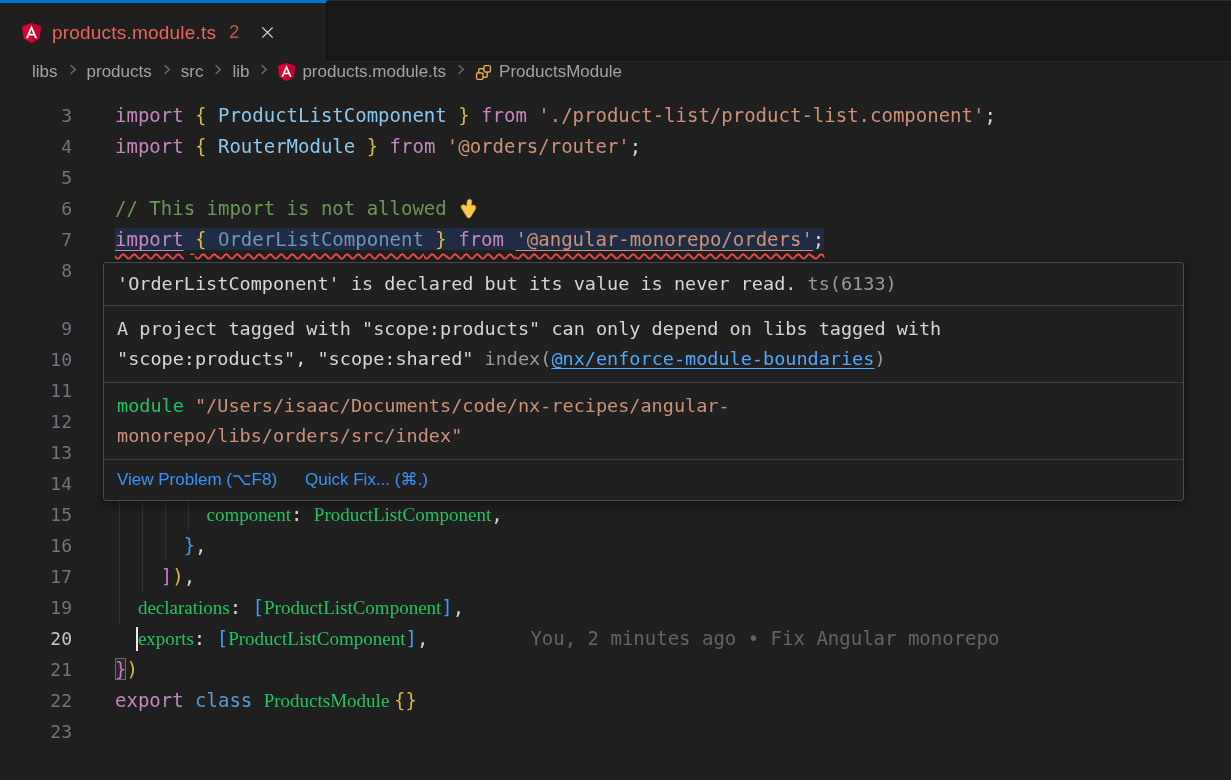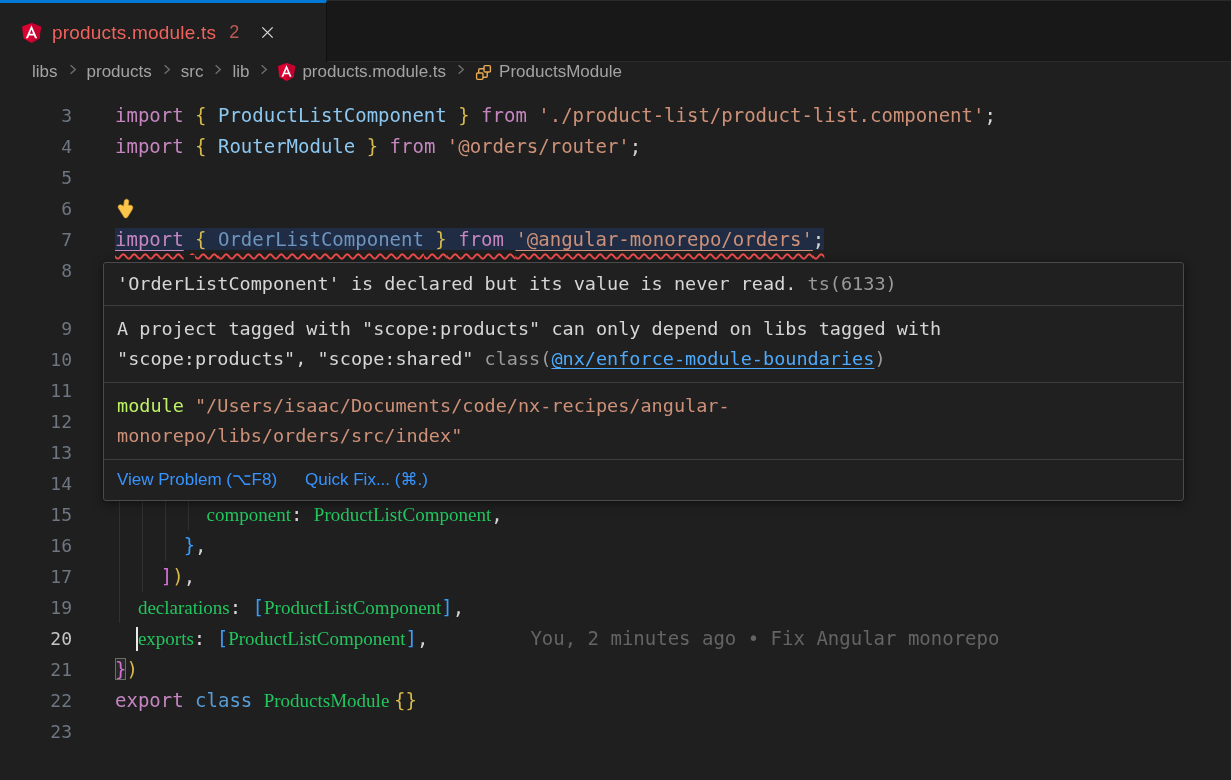--- a/index.html
+++ b/index.html
@@ -55,21 +55,21 @@
 
   
   .hover { position:absolute; left:103px; top:162px; width:1081px; z-index:5;
            background:#202021; border:1px solid #4a4a4a; border-radius:3px;
            box-shadow:0 2px 10px rgba(0,0,0,.5); color:#d6d6d6;
            font-size:18.5px; line-height:30px; }
   .hsec { padding:6px 13px; border-bottom:1px solid #3d3d3d; max-width:1079px; }
   .hsec.multi { padding:8px 13px; }
   .dim { color:#9a9a9a; }
   .hlink { color:#4daafc; text-decoration:underline; text-underline-offset:3px; cursor:pointer; }
-  .hkw { color:#bef264; }
+  .hkw { color:#22c55e; }
   .hstr { color:#ce9178; }
   .hactions { display:flex; gap:28px; padding:6px 13px;
               font-family:"Liberation Sans", sans-serif; font-size:17px;
               line-height:28px; color:#3794ff; }
   .haction { cursor:pointer; }
 </style>
 </head>
 <body>
 
 <div class="tabbar">
@@ -150,21 +150,21 @@
       </span>
       <span>ProductsModule</span>
     </span>
   </div>
 
 <div class="editor">
   <div id="code-lines">
       <div class="row"><span class="gutter">3</span><span class="content"><span class="tk-kw">import </span><span class="tk-bg">{ </span><span class="tk-ib">ProductListComponent</span><span class="tk-bg"> }</span><span class="tk-kw"> from </span><span class="tk-str">'./product-list/product-list.component'</span><span class="tk-pun">;</span></span></div>
       <div class="row"><span class="gutter">4</span><span class="content"><span class="tk-kw">import </span><span class="tk-bg">{ </span><span class="tk-ib">RouterModule</span><span class="tk-bg"> }</span><span class="tk-kw"> from </span><span class="tk-str">'@orders/router'</span><span class="tk-pun">;</span></span></div>
       <div class="row"><span class="gutter">5</span><span class="content"></span></div>
-      <div class="row"><span class="gutter">6</span><span class="content"><span><svg class="emoji-ic" viewBox="0 0 20 20">
+      <div class="row"><span class="gutter">6</span><span class="content"><span class="tk-cmt">// This import is not allowed </span><span><svg class="emoji-ic" viewBox="0 0 20 20">
               <path fill="#fdc64a" stroke="#d89c2b" stroke-width=".6" d="M8.3 18.3c.8 1.1 2.5 1 3.2-.2l4.2-6.8c1.2-2 .2-3.8-1.7-3.8h-2l.5-3.4C12.7 2.8 11.7 2 10.5 2c-1.1 0-2 .8-2.1 2l-.6 4.4-2-1.1C4.4 6.5 2.8 7.5 2.8 9c0 .7.3 1.3.8 1.8l4.7 7.5z"></path>
             </svg></span></span></div>
       <div class="row"><span class="gutter">7</span><span class="content"><span class="l7"><span class="tk-kw tk-ul">import</span><span class="tk-pun"> </span><span class="tk-bg">{ </span><span class="tk-unused">OrderListComponent</span><span class="tk-bg"> }</span><span class="tk-kw"> from </span><span class="tk-str tk-ul">'@angular-monorepo/orders'</span><span class="tk-pun">;</span></span></span></div>
       <div class="row"><span class="gutter">8</span><span class="content"></span></div>
       <div class="spacer" style="height: 27px;"></div>
       <div class="row"><span class="gutter">9</span><span class="content"></span></div>
       <div class="row"><span class="gutter">10</span><span class="content"></span></div>
       <div class="row"><span class="gutter">11</span><span class="content"></span></div>
       <div class="row"><span class="gutter">12</span><span class="content"></span></div>
       <div class="row"><span class="gutter">13</span><span class="content"></span></div>
@@ -179,21 +179,21 @@
       <div class="row"><span class="gutter">23</span><span class="content"></span></div>
     </div>
 
   <div class="hover">
     <div class="hsec">
       <span>'OrderListComponent' is declared but its value is never read.</span>
       <span class="dim"> </span><span class="dim">ts(6133)</span>
     </div>
     <div class="hsec multi">
       <div>A project tagged with "scope:products" can only depend on libs tagged with</div>
-      <div><span>"scope:products", "scope:shared" </span><span class="dim">class(</span><span class="hlink">@nx/enforce-module-boundaries</span><span class="dim">)</span></div>
+      <div><span>"scope:products", "scope:shared" </span><span class="dim">index(</span><span class="hlink">@nx/enforce-module-boundaries</span><span class="dim">)</span></div>
     </div>
     <div class="hsec multi">
       <div><span class="hkw">module</span><span> </span><span class="hstr">"/Users/isaac/Documents/code/nx-recipes/angular-</span></div>
       <div class="hstr">monorepo/libs/orders/src/index"</div>
     </div>
     <div class="hactions">
       <span class="haction">View Problem (⌥F8)</span>
       <span class="haction">Quick Fix... (⌘.)</span>
     </div>
   </div>

